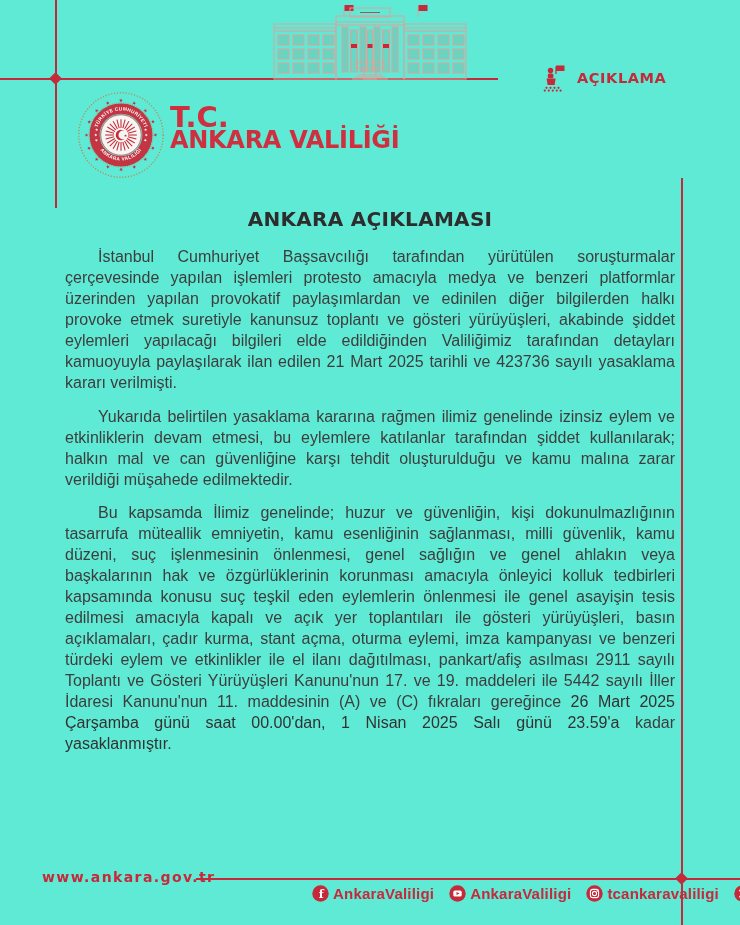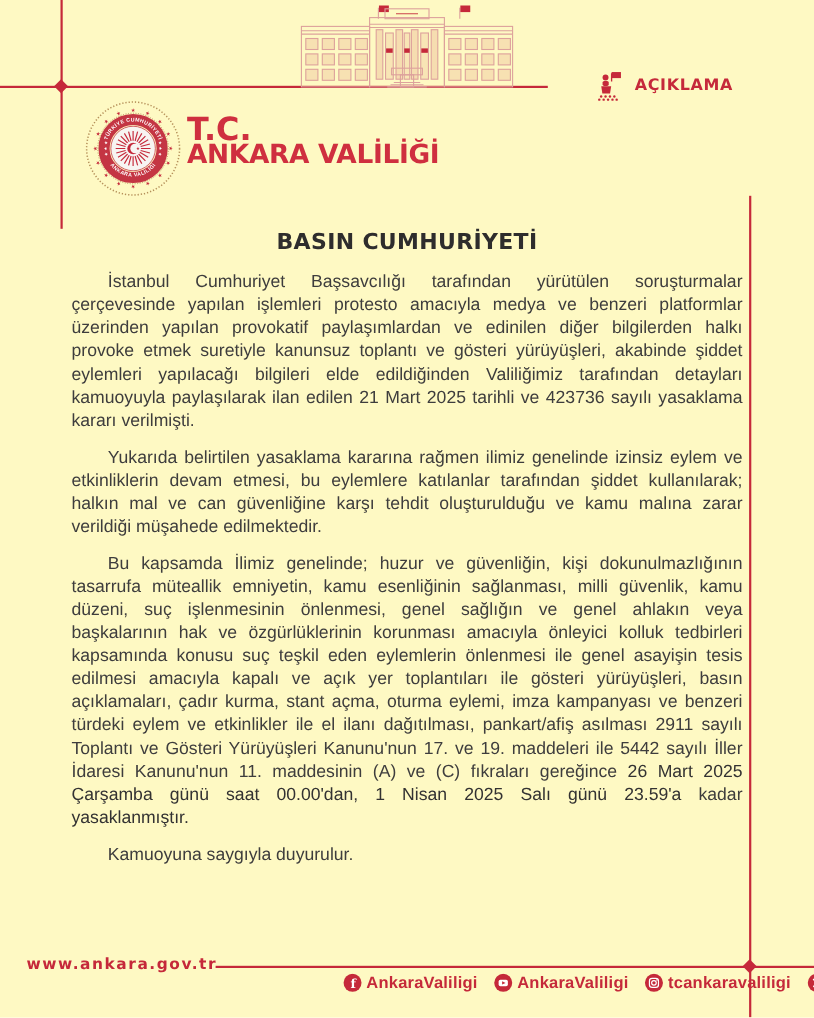--- a/index.html
+++ b/index.html
@@ -1,16 +1,16 @@
 <!DOCTYPE html>
 <html><head>
 <meta charset="utf-8">
 <style>
   html,body{margin:0;padding:0;}
-  #page{position:relative;width:740px;height:925px;background:#fef9c3;overflow:hidden;
+  #page{position:relative;width:740px;height:925px;background:#5eead4;overflow:hidden;
         font-family:"Liberation Sans",sans-serif;}
   .vline,.hline{position:absolute;background:#c5293a;}
   .diamond{position:absolute;width:9px;height:9px;background:#c5293a;transform:rotate(45deg);}
   #left-vline{left:55px;top:0;width:1.5px;height:208px;}
   #top-hline{left:0;top:78px;width:498px;height:1.5px;}
   #diamond-tl{left:51px;top:74px;}
   #right-vline{left:681px;top:178px;width:1.5px;height:747px;}
   #footer-hline{left:196px;top:878px;width:544px;height:1.5px;}
   #diamond-br{left:677px;top:874px;}
   #building{position:absolute;left:272px;top:4px;}
@@ -22,21 +22,21 @@
         font-size:29px;font-family:"DejaVu Sans",sans-serif;}
   #org-title-name{position:absolute;left:170px;top:126px;color:#cf2f3f;font-weight:bold;
         font-size:24px;letter-spacing:-.3px;font-family:"DejaVu Sans",sans-serif;}
   #press-title{position:absolute;left:0;top:207px;width:740px;text-align:center;
         color:#2e2d2d;font-size:20px;font-weight:bold;letter-spacing:.3px;
         font-family:"DejaVu Sans",sans-serif;}
   #press-body{position:absolute;left:65px;top:247px;width:610px;}
   #press-body p{margin:0 0 13px 0;text-align:justify;text-indent:33px;font-size:16px;
         line-height:1.31;color:#3e3d3d;}
   #press-body p .b{font-weight:normal;color:#333232;}
-  #footer-website{position:absolute;left:24px;top:869px;color:#c5293a;font-size:14px;
+  #footer-website{position:absolute;left:42px;top:869px;color:#c5293a;font-size:14px;
         font-weight:bold;letter-spacing:1.4px;font-family:"DejaVu Sans",sans-serif;text-align:right;}
   #social{position:absolute;left:312px;top:885px;display:flex;align-items:center;gap:15px;}
   .social-item{display:flex;align-items:center;gap:4px;}
   .social-handle{color:#c5293a;font-size:15px;font-weight:bold;letter-spacing:.2px;}
 </style>
 </head>
 <body>
 
 <div id="page">
 
@@ -206,26 +206,25 @@
       </g>
     <circle cx="50" cy="50" r="7.6" fill="#f7f5f2"></circle>
     <circle cx="50" cy="50" r="6" fill="#c5293a"></circle>
     <circle cx="52.1" cy="50" r="5" fill="#f7f5f2"></circle>
     <text x="55" y="51.8" font-size="4.5" fill="#c5293a" text-anchor="middle">★</text>
   </svg>
 
   <div id="org-title-tc">T.C.</div>
   <div id="org-title-name">ANKARA VALİLİĞİ</div>
 
-  <div id="press-title">BASIN CUMHURİYETİ</div>
+  <div id="press-title">ANKARA AÇIKLAMASI</div>
   <div id="press-body">
       <p><span>İstanbul Cumhuriyet Başsavcılığı tarafından yürütülen soruşturmalar çerçevesinde yapılan işlemleri protesto amacıyla medya ve benzeri platformlar üzerinden yapılan provokatif paylaşımlardan ve edinilen diğer bilgilerden halkı provoke etmek suretiyle kanunsuz toplantı ve gösteri yürüyüşleri, akabinde şiddet eylemleri yapılacağı bilgileri elde edildiğinden Valiliğimiz tarafından detayları kamuoyuyla paylaşılarak ilan edilen 21 Mart 2025 tarihli ve 423736 sayılı yasaklama kararı verilmişti.</span></p>
       <p><span>Yukarıda belirtilen yasaklama kararına rağmen ilimiz genelinde izinsiz eylem ve etkinliklerin devam etmesi, bu eylemlere katılanlar tarafından şiddet kullanılarak; halkın mal ve can güvenliğine karşı tehdit oluşturulduğu ve kamu malına zarar verildiği müşahede edilmektedir.</span></p>
       <p><span>Bu kapsamda İlimiz genelinde; huzur ve güvenliğin, kişi dokunulmazlığının tasarrufa müteallik emniyetin, kamu esenliğinin sağlanması, milli güvenlik, kamu düzeni, suç işlenmesinin önlenmesi, genel sağlığın ve genel ahlakın veya başkalarının hak ve özgürlüklerinin korunması amacıyla önleyici kolluk tedbirleri kapsamında konusu suç teşkil eden eylemlerin önlenmesi ile genel asayişin tesis edilmesi amacıyla kapalı ve açık yer toplantıları ile gösteri yürüyüşleri, basın açıklamaları, çadır kurma, stant açma, oturma eylemi, imza kampanyası ve benzeri türdeki eylem ve etkinlikler ile el ilanı dağıtılması, pankart/afiş asılması 2911 sayılı Toplantı ve Gösteri Yürüyüşleri Kanunu'nun 17. ve 19. maddeleri ile 5442 sayılı İller İdaresi Kanunu'nun 11. maddesinin (A) ve (C) fıkraları gereğince </span><span class="b">26 Mart 2025 Çarşamba günü saat 00.00'dan, 1 Nisan 2025 Salı günü 23.59'a</span><span> kadar </span><span class="b">yasaklanmıştır.</span></p>
-      <p><span>Kamuoyuna saygıyla duyurulur.</span></p>
     </div>
 
   <div id="footer-website">www.ankara.gov.tr</div>
 
   <div id="social">
     <div class="social-item">
       <svg width="17" height="17" viewBox="0 0 17 17">
         <circle cx="8.5" cy="8.5" r="8.2" fill="#c5293a"></circle>
         <text x="9.2" y="13" font-size="11.5" font-weight="bold" fill="#ffffff" text-anchor="middle" font-family="DejaVu Serif, serif">f</text>
       </svg>

